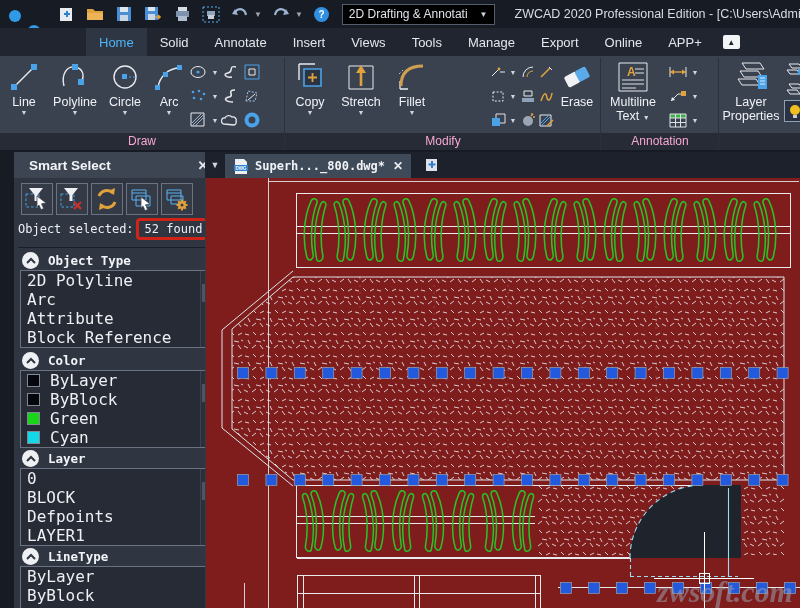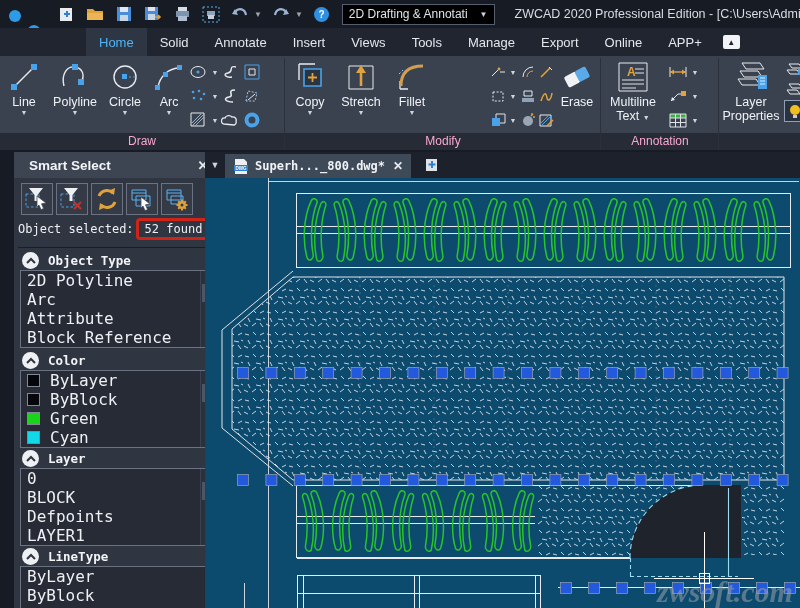--- a/index.html
+++ b/index.html
@@ -61,21 +61,21 @@
   .sbar{position:absolute;right:0;top:0;bottom:0;width:13px;background:#2b303b;border-left:1px solid #3a4150;}
   .sarr{position:absolute;left:0;width:13px;height:11px;color:#9aa2b0;font-size:7px;display:flex;align-items:center;justify-content:center;}
   .sthumb{position:absolute;left:1px;top:13px;width:11px;height:18px;background:#4e5664;}
   
   #doctabs{position:absolute;left:205px;top:152px;width:595px;height:26px;background:#1c212b;display:flex;align-items:center;}
   #dlist{width:20px;text-align:center;color:#cfd4dc;font-size:9px;}
   #dtab{height:24px;margin-top:2px;background:#3f4a59;display:flex;align-items:center;padding:0 8px;gap:6px;}
   #dtab .lbl{font-size:12px;font-weight:bold;font-family:"DejaVu Sans Mono",monospace;color:#f0f2f6;}
   #dtab .x{color:#e8eaee;font-size:12px;font-weight:bold;margin-left:2px;}
   #dnew{margin-left:10px;width:22px;height:18px;display:flex;align-items:center;justify-content:center;}
-  #canvas{position:absolute;left:205px;top:178px;width:595px;height:430px;background:#0c4a6e;border-left:1px solid #343a46;}
+  #canvas{position:absolute;left:205px;top:178px;width:595px;height:430px;background:#7f1d1d;border-left:1px solid #343a46;}
 </style>
 </head>
 <body>
 <div id="app">
 
 <div id="titlebar">
   <svg id="logo" viewBox="0 0 44 50">
     <circle cx="11" cy="13" r="6" fill="#2f9be6"></circle>
     <path d="M8,30 C12,40 20,42 24,30 C27,22 33,22 36,30" stroke="#2f9be6" stroke-width="4" fill="none" stroke-linecap="round"></path>
     <circle cx="36" cy="33" r="3.4" fill="#2f9be6"></circle>

